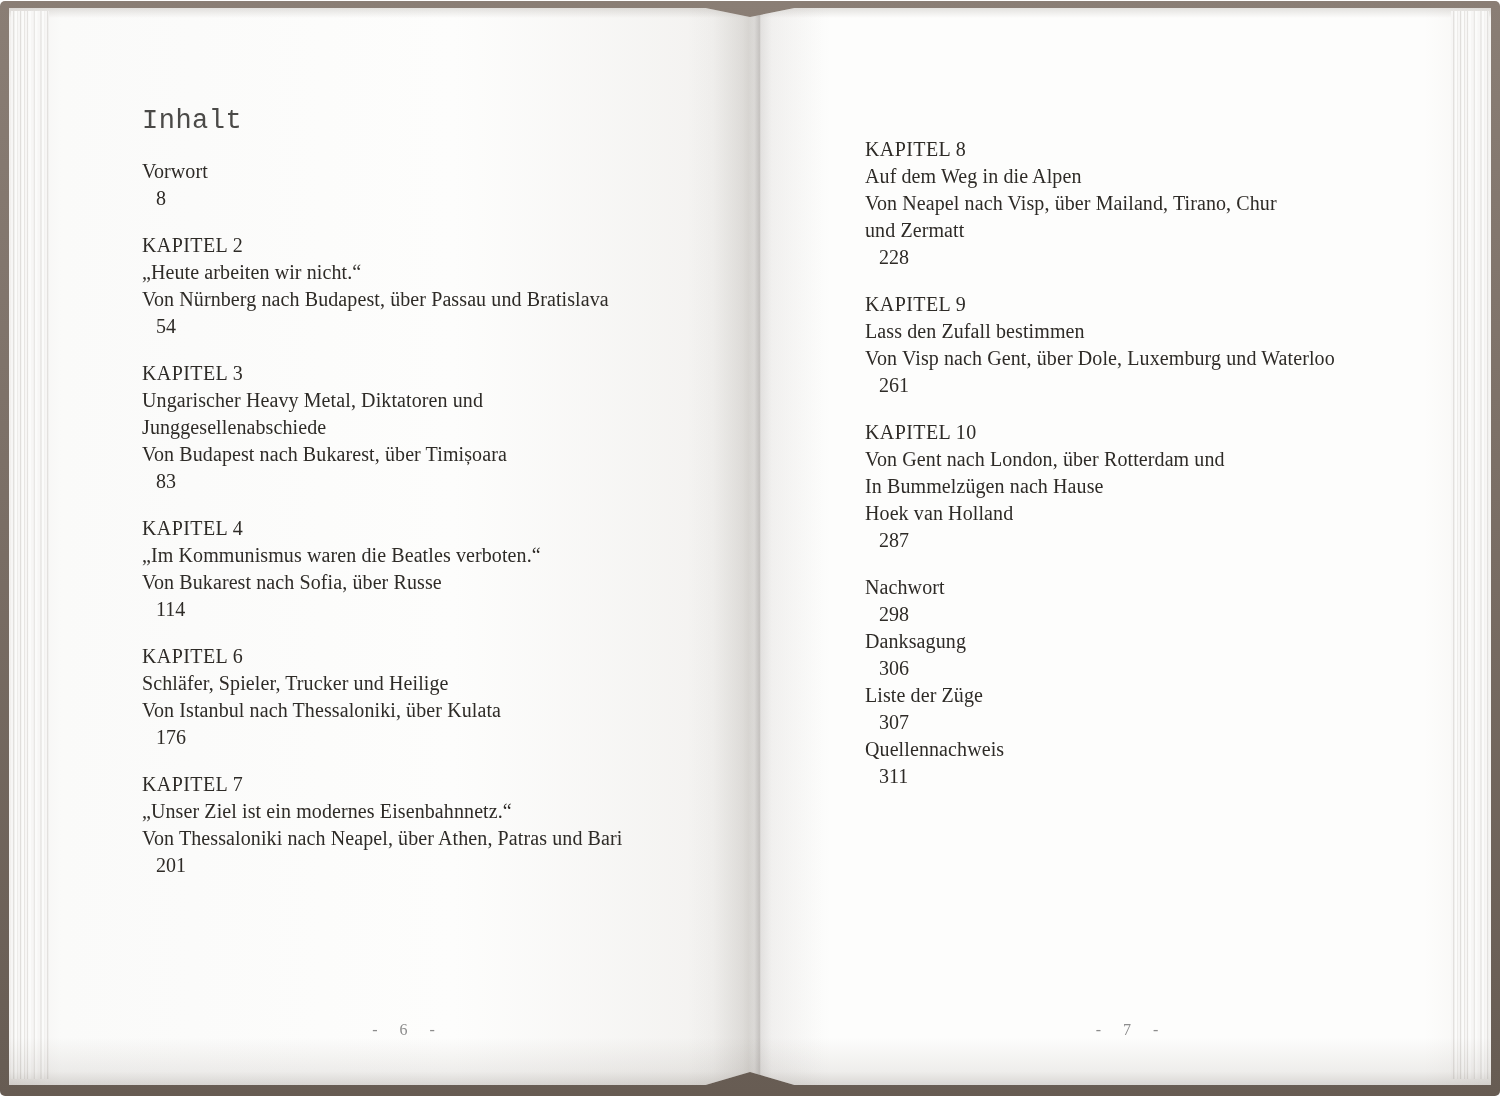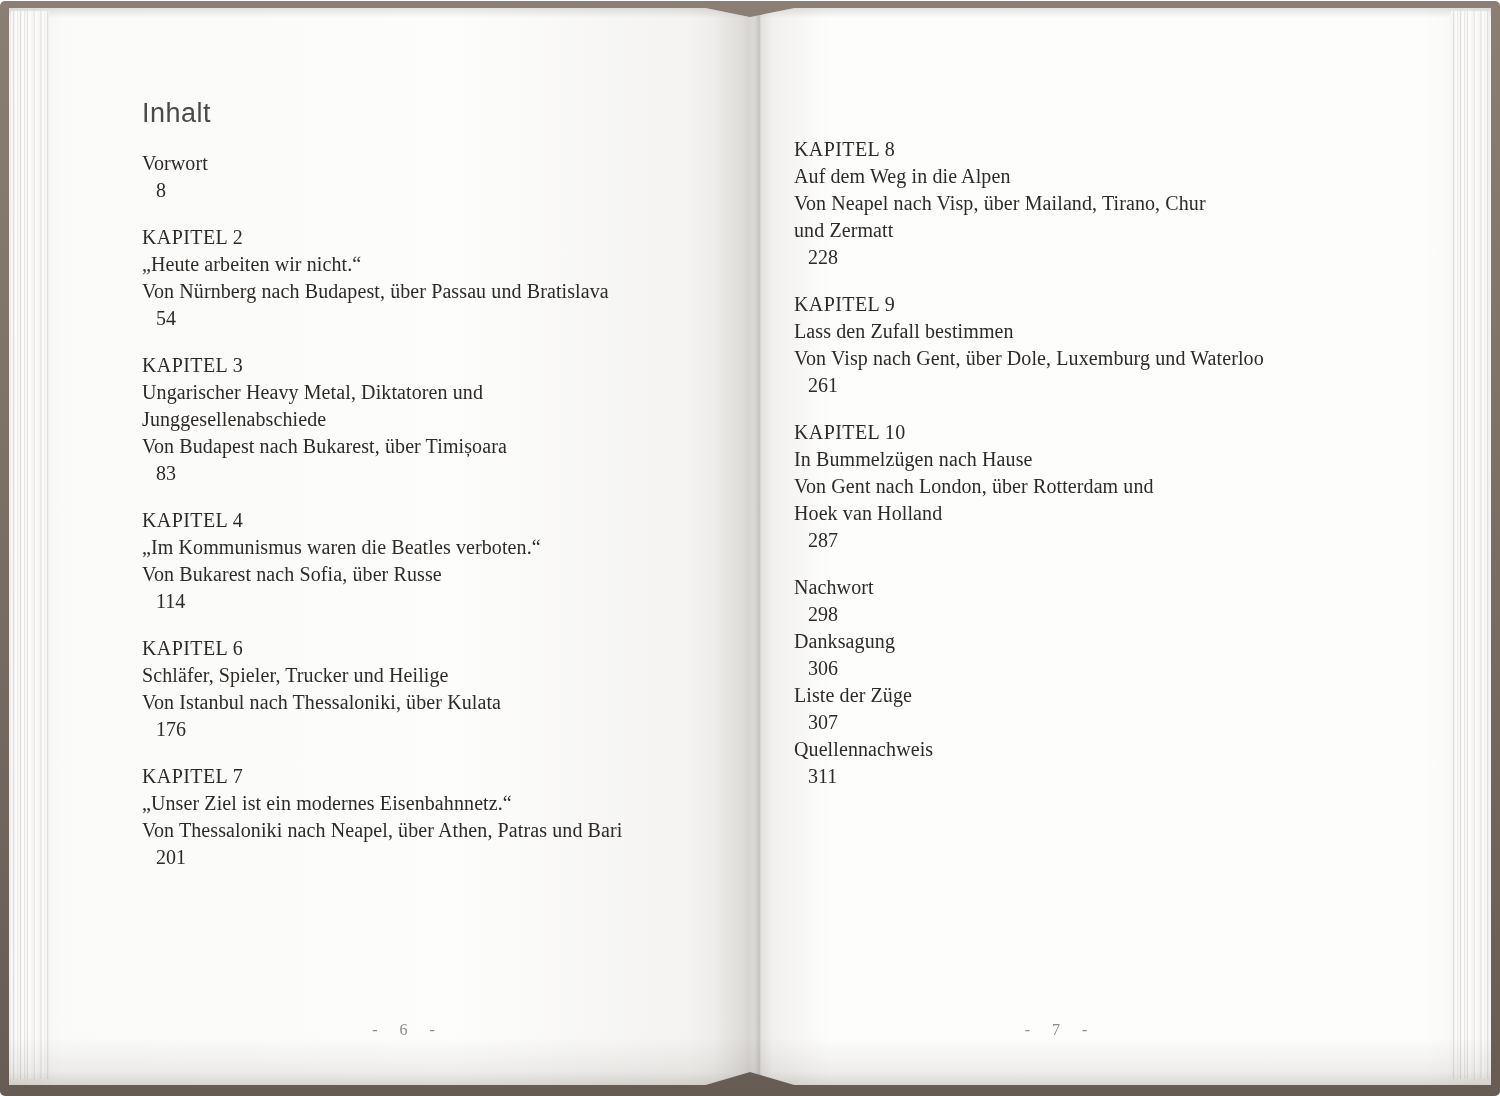--- a/index.html
+++ b/index.html
@@ -58,26 +58,26 @@
       rgba(60,52,45,0.26) 49.6%, rgba(60,52,45,0.10) 50.6%,
       rgba(60,52,45,0.03) 58%, rgba(60,52,45,0) 100%);
   }
   
   .page{
     position:absolute;top:0;height:100%;
     color:var(--ink);
     font-size:20px;line-height:27px;
   }
   .page-left{left:133px;width:532px;padding-top:80px;}
-  .page-right{left:785px;width:533px;padding-top:128px;}
+  .page-right{left:856px;width:533px;padding-top:128px;}
   .toc-heading{
-    font-family:Liberation Sans, sans-serif;
+    font-family:Liberation Mono, monospace;
     font-weight:400;font-size:27px;line-height:34px;
     letter-spacing:0.5px;color:#4b4a48;
-    margin:8px 0 20px 0;
+    margin:16px 0 20px 0;
   }
   .block{margin:0;}
   .block + .block{margin-top:20px;}
   .row{display:flex;justify-content:space-between;align-items:baseline;white-space:nowrap;flex-direction:column;}
   .row .t{letter-spacing:0.1px;}
   .row.chapter .t{letter-spacing:0.4px;}
   .row .n{
     padding-left:14px;
     font-variant-numeric:oldstyle-nums;
     font-feature-settings:"onum" 1;
@@ -200,24 +200,24 @@
             <div class="row">
               <span class="t">Von Visp nach Gent, über Dole, Luxemburg und Waterloo</span>
               <span class="n">261</span>
             </div>
           </div>
           <div class="block">
             <div class="row chapter">
               <span class="t">KAPITEL 10</span>
             </div>
             <div class="row">
+              <span class="t">Von Gent nach London, über Rotterdam und</span>
+            </div>
+            <div class="row">
               <span class="t">In Bummelzügen nach Hause</span>
-            </div>
-            <div class="row">
-              <span class="t">Von Gent nach London, über Rotterdam und</span>
             </div>
             <div class="row">
               <span class="t">Hoek van Holland</span>
               <span class="n">287</span>
             </div>
           </div>
           <div class="block">
             <div class="row">
               <span class="t">Nachwort</span>
               <span class="n">298</span>

